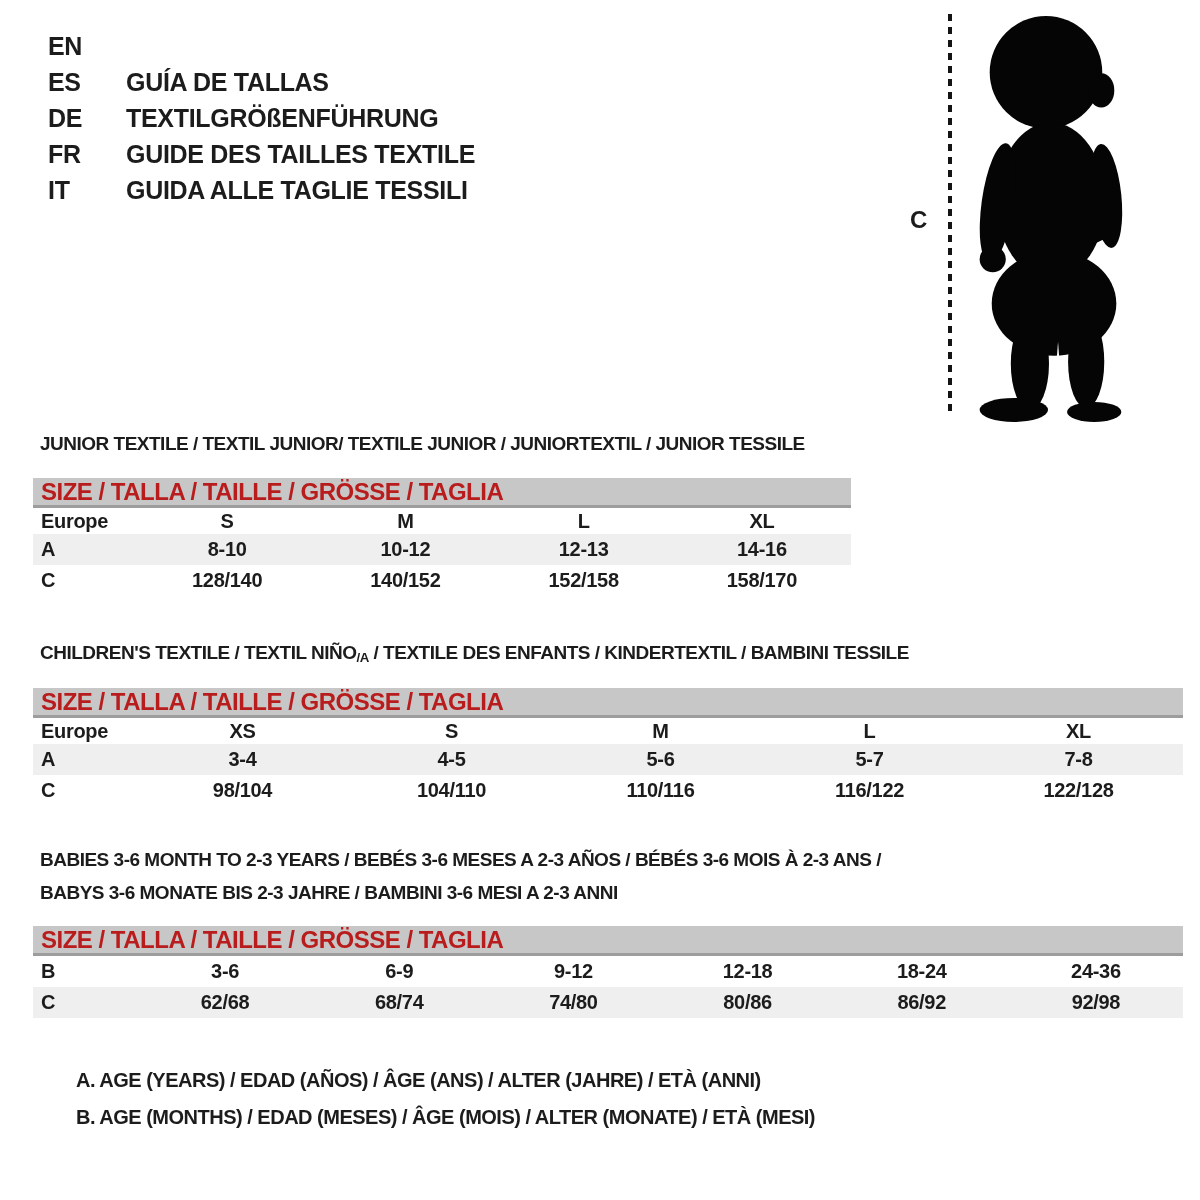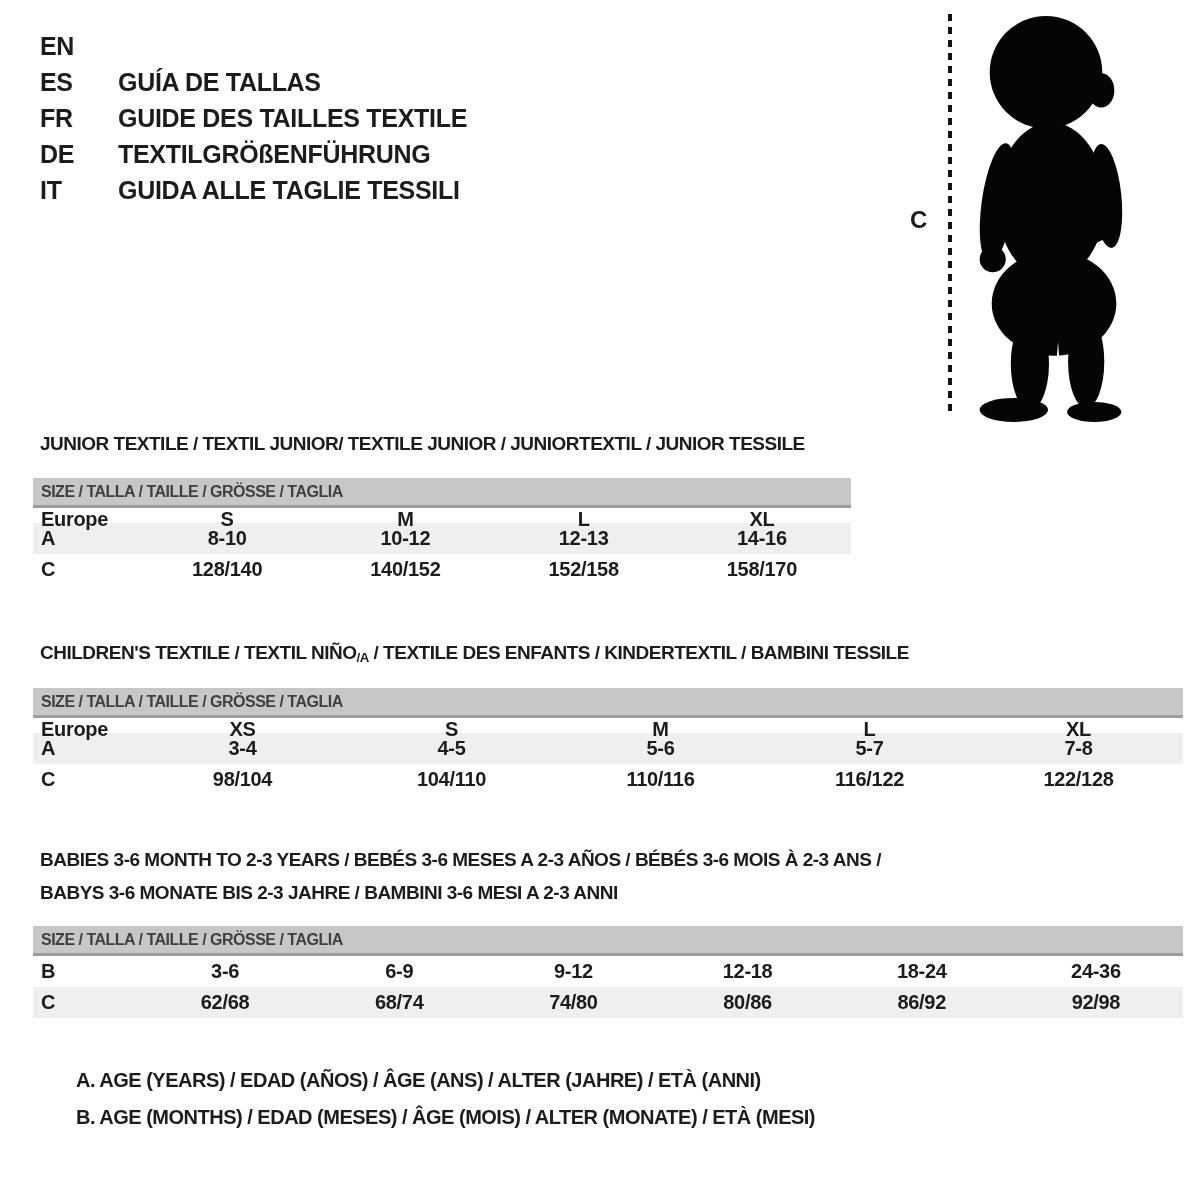--- a/index.html
+++ b/index.html
@@ -4,21 +4,21 @@
 <style>
   * { margin:0; padding:0; box-sizing:border-box; }
   html,body { background:#ffffff; }
   .canvas {
     position:relative; width:1200px; height:1200px; background:#ffffff;
     font-family:"Liberation Sans", sans-serif; color:#1c1c1c;
     overflow:hidden; letter-spacing:-0.3px;
   }
 
   
-  .lang-block { position:absolute; left:40px; top:28px; }
+  .lang-block { position:absolute; left:48px; top:28px; }
   .lang-row { display:flex; height:36px; align-items:center; }
   .lang-code { width:78px; font-size:25px; font-weight:bold; }
   .lang-label { font-size:25px; font-weight:bold; white-space:nowrap; }
 
   
   .measure-line {
     position:absolute; left:948px; top:14px; width:4px; height:402px;
     background:repeating-linear-gradient(to bottom, #141414 0 7px, transparent 7px 13px);
   }
   .measure-label {
@@ -34,24 +34,24 @@
   .section-title .sub { font-size:70%; vertical-align:-3px; }
   .title-2line { line-height:33px; }
 
   
   .size-table { position:absolute; left:33px; }
   .w-narrow { width:818px; }
   .w-wide { width:1150px; }
   .size-bar {
     height:30px; background:#c7c7c7; border-bottom:3px solid #9d9d9d;
     display:flex; align-items:center; padding-left:8px;
-    font-size:16px; font-weight:bold; color:#404040; letter-spacing:-0.5px;
+    font-size:24px; font-weight:bold; color:#b91c1c; letter-spacing:-0.5px;
   }
   .trow { display:grid; align-items:center; font-size:20px; font-weight:bold; }
-  .hrow { height:15px; }
+  .hrow { height:26px; }
   .drow { height:31px; }
   .cols5 { grid-template-columns:105px repeat(4,1fr); }
   .cols6 { grid-template-columns:105px repeat(5,1fr); }
   .cols7 { grid-template-columns:105px repeat(6,1fr); }
   .lab { text-align:left; padding-left:8px; }
   .val { text-align:center; }
   .shaded { background:#efefef; }
 
   
   .legend { position:absolute; left:40px; top:1062px;margin-left:36px; }
@@ -64,26 +64,26 @@
 
   <div class="lang-block">
     <div class="lang-row">
       <span class="lang-code">EN</span>
     </div>
     <div class="lang-row">
       <span class="lang-code">ES</span>
       <span class="lang-label">GUÍA DE TALLAS</span>
     </div>
     <div class="lang-row">
+      <span class="lang-code">DE</span>
+      <span class="lang-label">TEXTILGRÖßENFÜHRUNG</span>
+    </div>
+    <div class="lang-row">
       <span class="lang-code">FR</span>
       <span class="lang-label">GUIDE DES TAILLES TEXTILE</span>
-    </div>
-    <div class="lang-row">
-      <span class="lang-code">DE</span>
-      <span class="lang-label">TEXTILGRÖßENFÜHRUNG</span>
     </div>
     <div class="lang-row">
       <span class="lang-code">IT</span>
       <span class="lang-label">GUIDA ALLE TAGLIE TESSILI</span>
     </div>
   </div>
 
   <div class="measure-line"></div>
   <div class="measure-label">C</div>
   <svg class="silhouette" width="176" height="412" viewBox="0 0 170 410">

